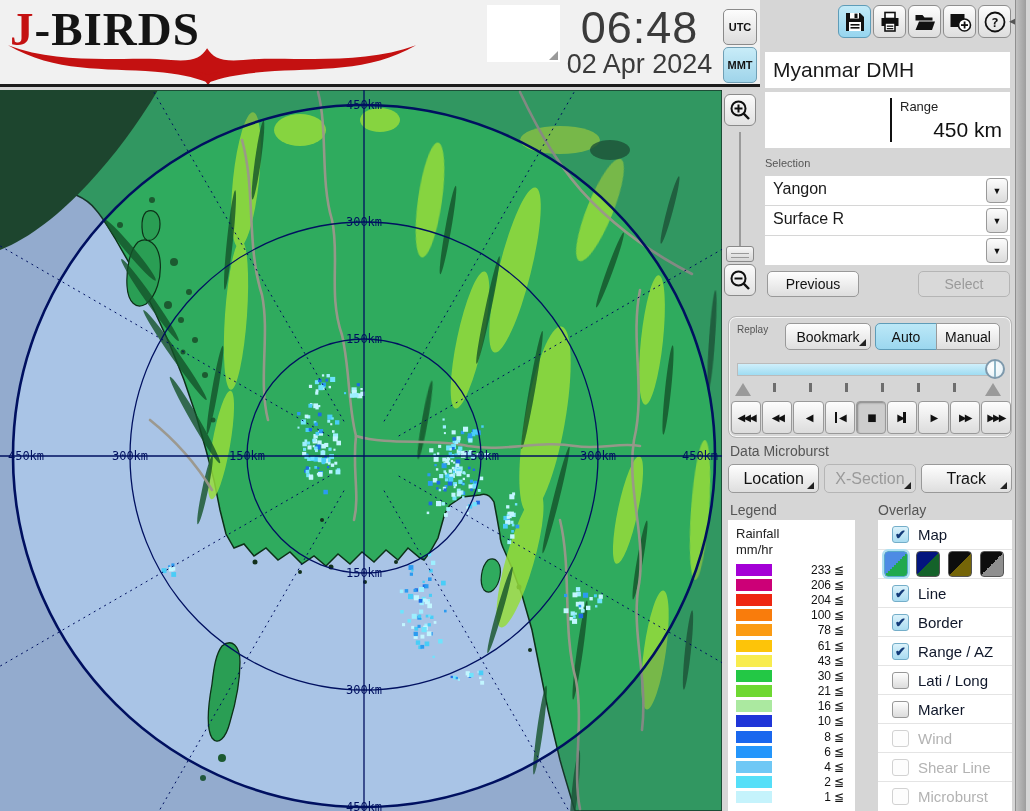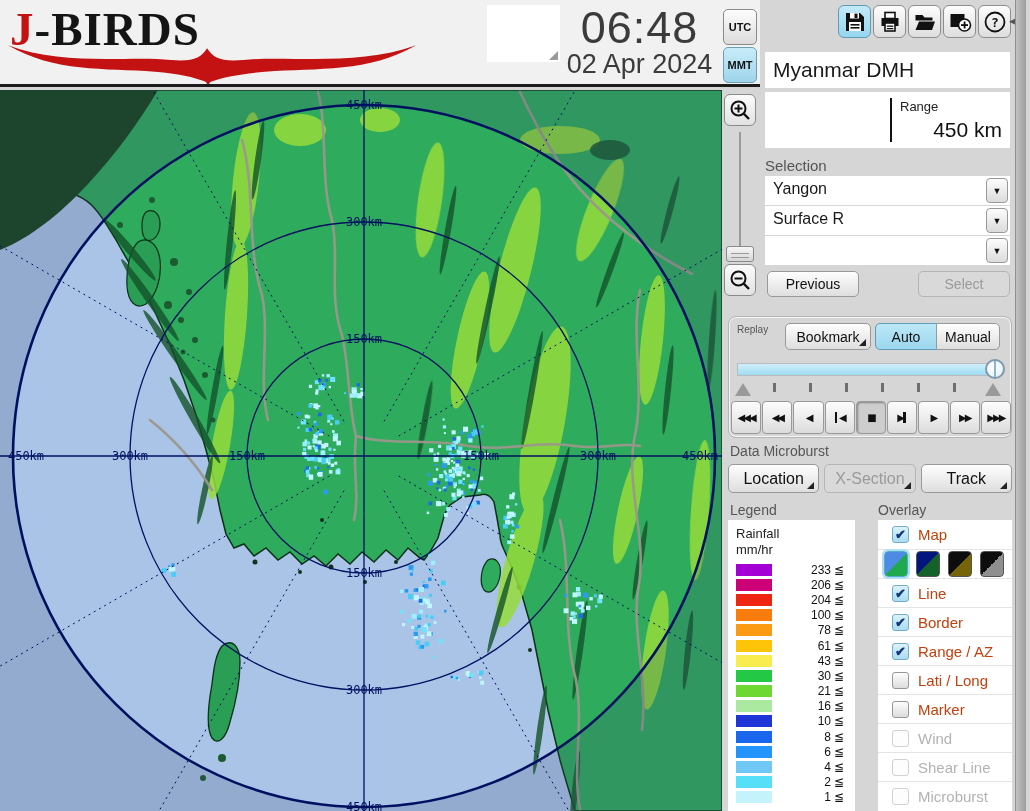--- a/index.html
+++ b/index.html
@@ -34,21 +34,21 @@
     justify-content:center; }
   .toolbtn.active { background:linear-gradient(#c2eaf8,#96d5ef); border-color:#5e9cb8; }
   #panel-collapse { left:1009px; top:13px; font-size:13px; color:#555; }
 
   
   .whitebox { background:#fff; }
   #station-title { left:765px; top:52px; width:245px; height:36px; font-size:21px;
     color:#1a1a1a; padding:6px 0 0 8px; }
   #range-box { left:765px; top:92px; width:245px; height:56px; }
   #range-div { left:890px; top:98px; width:2px; height:44px; background:#111; }
-  .sec-label { font-size:15px; color:#555; }
+  .sec-label { font-size:11px; color:#555; }
   .combo { left:765px; width:245px; height:29px; background:#fff;text-align:center; }
   .combo .val { position:absolute; left:8px; top:4px; font-size:16px; color:#1a1a1a; }
   .combo .arrow { position:absolute; right:2px; top:2px; width:22px; height:25px;
     border:1px solid #999; border-radius:4px; background:linear-gradient(#fcfcfc,#dcdcdc);
     font-size:9px; color:#111; display:flex; align-items:center; justify-content:center; }
   .btn { border:1px solid #999; border-radius:5px; background:linear-gradient(#fefefe,#dedede);
     font-size:14px; color:#111; display:flex; align-items:center; justify-content:center; }
   .btn.disabled { background:#d9d9d9; color:#9a9a9a; border-color:#b5b5b5; }
   .fold::after { content:""; position:absolute; right:4px; bottom:3px; width:0; height:0;
     border-left:7px solid transparent; border-bottom:7px solid #222; }
@@ -95,21 +95,21 @@
   .leg-val { flex:1; text-align:right; font-size:12px; color:#111; padding-right:3px; }
   .leg-leq { width:14px; font-size:12px; color:#111; }
   #overlay-card { left:878px; top:520px; width:134px; height:291px; }
   .ov-row { height:29px; display:flex; align-items:center; padding-left:14px; }
   .ov-row.sep { border-top:1px solid #e4e4e4; }
   .chk { width:17px; height:17px; border:1px solid #979797; border-radius:3px;
     background:linear-gradient(#fefefe,#dcdcdc); font-size:13px; font-weight:700;
     color:#123a78; display:flex; align-items:center; justify-content:center; }
   .chk.checked { background:linear-gradient(#dcf2fb,#a9dcf1); border-color:#74aec9; }
   .chk.disabled { border-color:#d2d2d2; background:#fdfdfd; }
-  .ov-label { margin-left:9px; font-size:15px; color:#c2410c; font-weight:500; }
+  .ov-label { margin-left:9px; font-size:15px; color:#0f172a; font-weight:500; }
   .ov-label.dis { color:#b3b3b3; }
   .pal { width:26px; height:26px; border:1px solid #555; border-radius:4px; margin-right:8px; }
   .pal.sel { border:1px solid #58aacb; box-shadow:0 0 0 2px #aee0f2; }
 
   
   .zoombtn { left:724px; width:32px; height:32px; border:1px solid #8a8a8a; border-radius:6px;
     background:linear-gradient(#fbfbfb,#e2e2e2); display:flex; align-items:center; justify-content:center; }
   #zoom-track { left:739px; top:132px; width:2px; height:120px; background:#9a9a9a; }
   #zoom-thumb { left:726px; top:246px; width:28px; height:16px; border:1px solid #8a8a8a;
     border-radius:3px; background:linear-gradient(#f6f6f6,#d6d6d6); }

